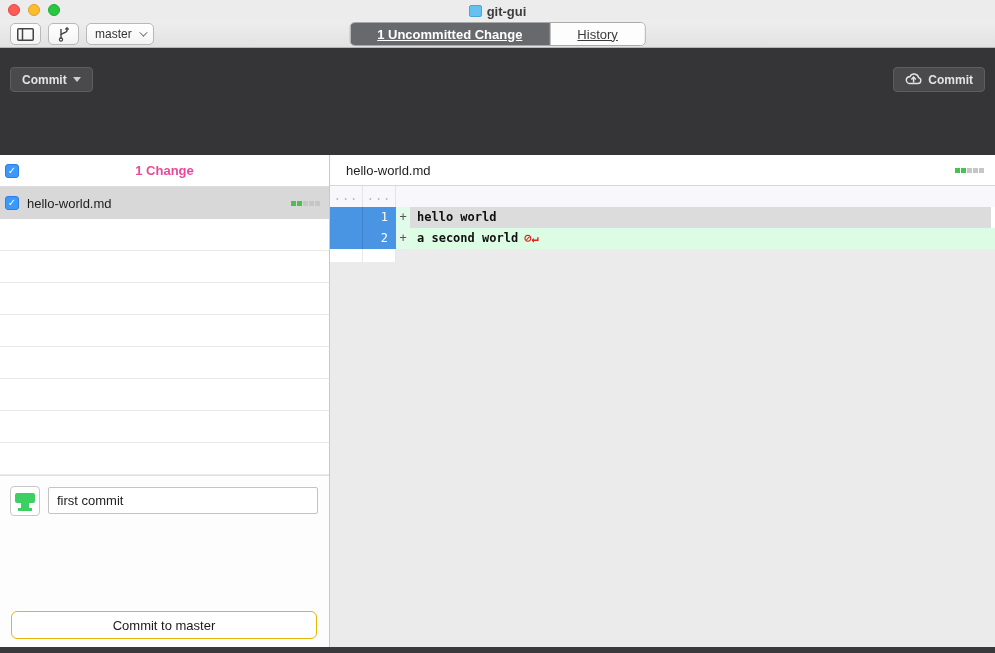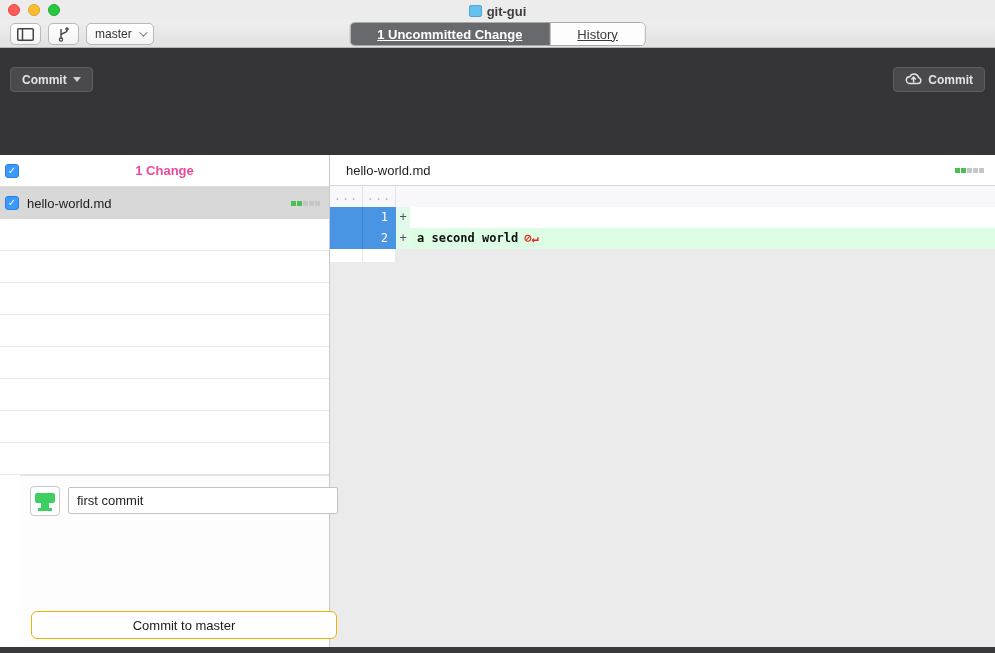--- a/index.html
+++ b/index.html
@@ -47,21 +47,21 @@
   .changes-title { position:absolute; left:0; width:100%; text-align:center; color:#ec4899; font-weight:bold; font-size:13px; }
   .checkbox { width:14px; height:14px; border-radius:3px; background:#3b99fc; border:1px solid #2e7fe0; color:#fff; font-size:10px; line-height:12px; text-align:center; flex:0 0 auto; }
   .changes-header .checkbox { margin-left:5px; }
   .file-row { height:32px; display:flex; align-items:center; background:#d8d8d8; padding-left:5px; gap:8px; }
   .file-name { font-size:13px; color:#1d1d1d; flex:1; }
   .stat-blocks { display:flex; gap:1px; margin-right:9px; }
   .sq { width:5px; height:5px; }
   .sq.g { background:#4bc052; }
   .sq.c { background:#c6c6c6; }
   .empty-row { height:32px; border-bottom:1px solid #e9e9e9; }
-  .commit-area { flex:1; border-top:1px solid #e0e0e0; position:relative; background:#fdfdfd;margin-left:20px; }
+  .commit-area { flex:1; border-top:1px solid #e0e0e0; position:relative; background:#fdfdfd; }
   .avatar { position:absolute; left:10px; top:10px; width:30px; height:30px; background:#fff; border:1px solid #c8c8c8; border-radius:4px; }
   .avatar .t-top { position:absolute; left:4px; top:6px; width:20px; height:10px; background:#3ecf62; border-radius:2px; }
   .avatar .t-stem { position:absolute; left:10px; top:15px; width:8px; height:7px; background:#3ecf62; }
   .avatar .t-foot { position:absolute; left:7px; top:21px; width:14px; height:3px; background:#3ecf62; }
   .summary-input { position:absolute; left:48px; top:11px; width:270px; height:27px; border:1px solid #c3c3c3; border-radius:2px; padding:0 8px; font-size:13px; font-family:"Liberation Sans",sans-serif; color:#222; background:#fff; outline:none; }
   .desc-input { position:absolute; left:10px; top:48px; width:308px; height:77px; border:1px solid #c3c3c3; border-radius:2px; padding:6px 8px; font-size:13px; font-family:"Liberation Sans",sans-serif; color:#222; background:#fff; resize:none; outline:none; }
   .commit-btn { position:absolute; left:11px; bottom:8px; width:306px; height:28px; background:#fff; border:1px solid #eab308; border-radius:6px; font-size:13px; font-family:"Liberation Sans",sans-serif; color:#1a1a1a; cursor:default; }
 
   
   .diffpanel { flex:1; display:flex; flex-direction:column; background:#ebebeb; }
@@ -210,20 +210,21 @@
       </div>
       <div class="diff-body">
         <div class="drow hunk-row">
           <div class="gcell">...</div>
           <div class="gcell">...</div>
         </div>
         <div class="drow line-row">
           <div class="gcell first"></div>
           <div class="gcell">1</div>
           <div class="sign-cell">+</div>
+          <div class="content-cell content-gray">hello world</div>
         </div>
         <div class="drow line-row">
           <div class="gcell first"></div>
           <div class="gcell">2</div>
           <div class="sign-cell">+</div>
           <div class="content-cell content-green"><span>a second world</span><span class="nl-marks">⊘↵</span></div>
         </div>
         <div class="tail-row">
           <div class="gcell"></div>
           <div class="gcell"></div>

